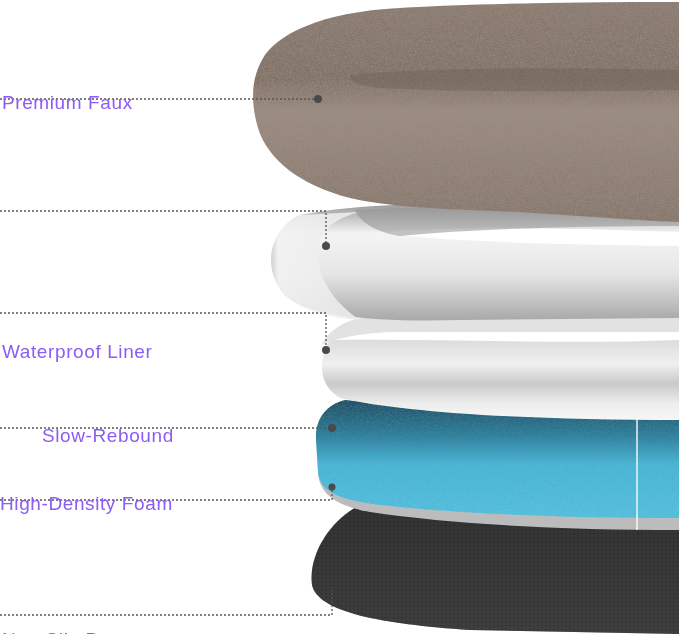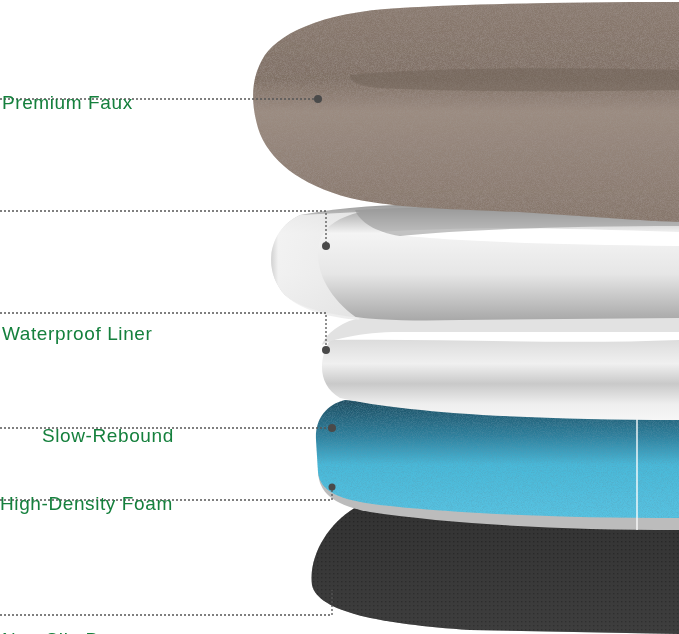--- a/index.html
+++ b/index.html
@@ -1,21 +1,21 @@
 <!DOCTYPE html>
 <html><head>
 <meta charset="utf-8">
 <style>
   html, body { margin: 0; padding: 0; background: #ffffff; }
   body { width: 679px; height: 634px; position: relative; overflow: hidden;
          font-family: "Liberation Sans", "DejaVu Sans", sans-serif; }
   #stage { position: absolute; left: 0; top: 0; width: 679px; height: 634px; }
   svg.art { position: absolute; left: 0; top: 0; }
   .label { position: absolute; left: 2px; font-size: 19px; line-height: 25px;
-           color: #15803d; letter-spacing: 0.6px; white-space: pre; }
+           color: #8b5cf6; letter-spacing: 0.6px; white-space: pre; }
 </style>
 </head>
 <body>
 
 <div id="stage">
 
   <svg class="art" width="679" height="634" viewBox="0 0 679 634">
     <defs>
       <filter id="furNoise" x="0" y="0" width="100%" height="100%">
         <feTurbulence type="fractalNoise" baseFrequency="1.6" numOctaves="2" seed="3" result="n"></feTurbulence>
@@ -107,21 +107,21 @@
       <circle cx="326" cy="246" r="4"></circle>
       <circle cx="326" cy="350" r="4"></circle>
       <circle cx="332" cy="428" r="4"></circle>
       <circle cx="332" cy="487" r="3.5"></circle>
     </g>
   </svg>
 
   <div class="label" style="top:40px;">
     <div>Premium Faux</div>
   </div>
-  <div class="label" style="top:271px;">
+  <div class="label" style="top:289px;">
     <div>Waterproof Liner</div>
   </div>
   <div class="label" style="top:373px;margin-left:40px;">
     <div>Slow-Rebound</div>
   </div>
   <div class="label" style="top:441px; left:0px;">
     <div>High-Density Foam</div>
   </div>
   <div class="label" style="top:577px;">
     <div>Non-Slip Bottom</div>

